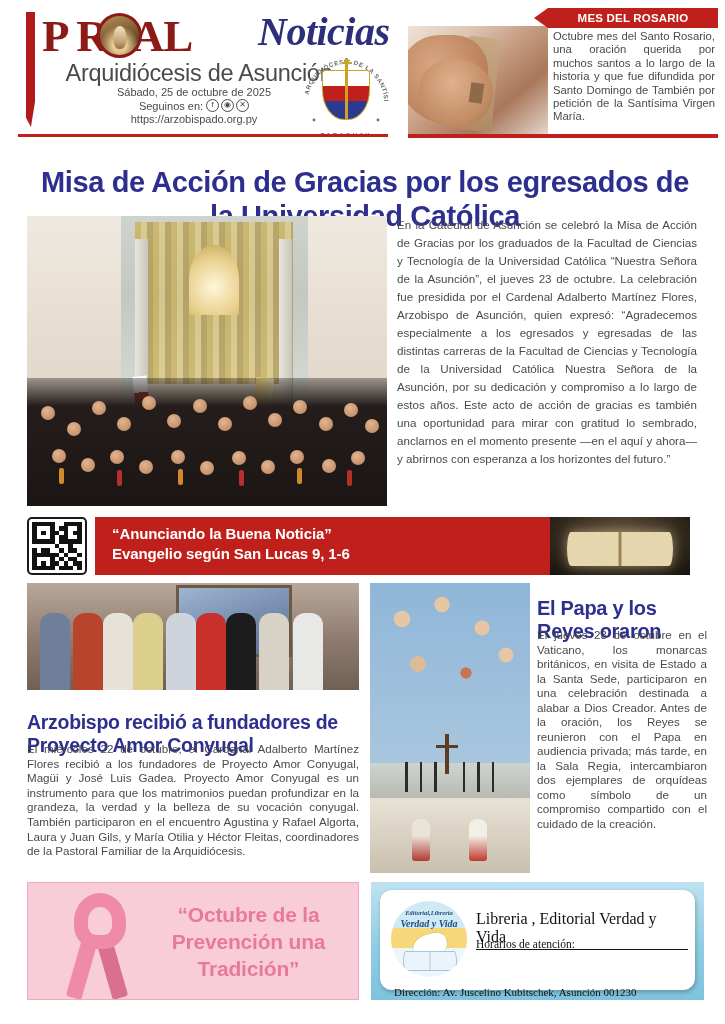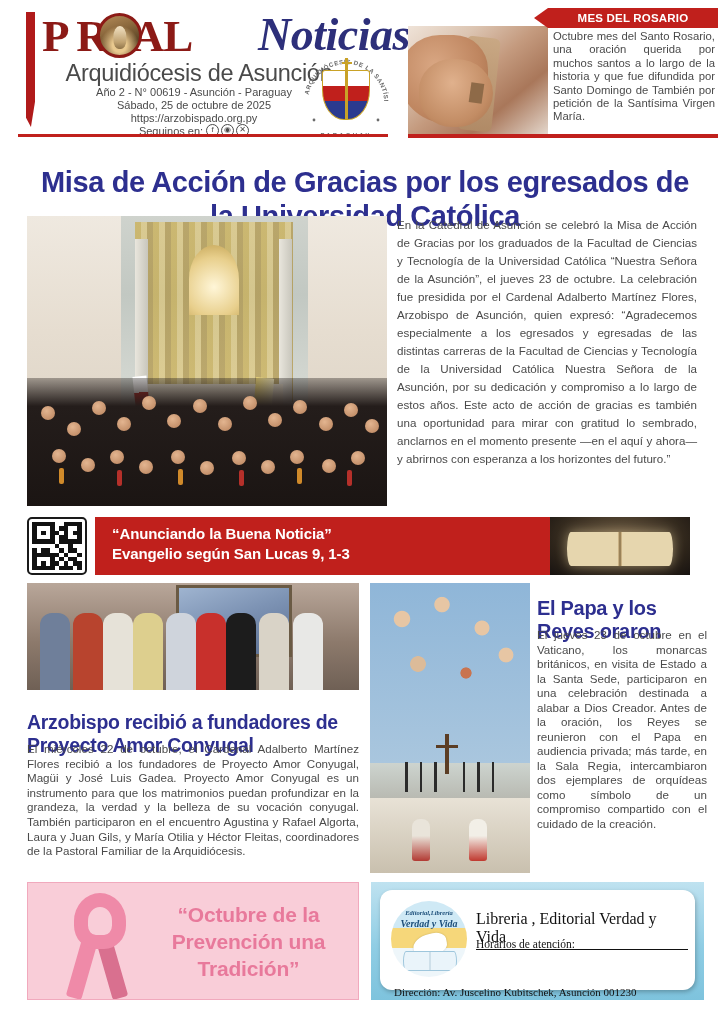--- a/index.html
+++ b/index.html
@@ -29,21 +29,21 @@
      border:3px solid #8c1a16;box-sizing:border-box;overflow:hidden;
   }
   .mast-o:after{
      content:"";position:absolute;left:50%;top:26%;width:34%;height:58%;
      transform:translateX(-50%);border-radius:48% 48% 40% 40%;
      background:linear-gradient(180deg,#f2e2c3,#c0a271 70%,#8f7449);
   }
   .mast-noticias{
      position:absolute;left:218px;top:-2px;
      font-family:"Liberation Serif","DejaVu Serif",serif;
-     font-style:italic;font-weight:bold;font-size:46px;color:#2d2f7a;
+     font-style:italic;font-weight:bold;font-size:40px;color:#2d2f7a;
      letter-spacing:-0.5px;
   }
   .mast-arq{
      position:absolute;left:44px;top:60px;width:310px;text-align:center;
      font-size:23.5px;color:#4a4a4a;letter-spacing:-0.3px;
   }
   .mast-lines{position:absolute;left:44px;top:86px;width:300px;text-align:center;color:#4a4a4a;}
   .mast-lines div{font-size:11px;line-height:12.8px;}
   .mast-social{display:inline-flex;gap:2px;vertical-align:-2px;margin-left:3px;}
   .soc{width:11px;height:11px;border:1px solid #4a4a4a;border-radius:50%;
@@ -223,36 +223,35 @@
 
     <div class="mast-title">
       <span class="mast-portal">P RTAL</span>
       <span class="mast-o"></span>
       <span class="mast-noticias">Noticias</span>
     </div>
 
     <div class="mast-arq">Arquidiócesis de Asunción</div>
 
     <div class="mast-lines">
-      <div>Año 2 - N° 00619 - Asunción - Paraguay</div>
       <div>Sábado, 25 de octubre de 2025</div>
-      <div>https://arzobispado.org.py</div>
       <div>
         <span>Seguinos en:</span><span class="mast-social">
             <span class="soc">
               <i>f</i>
             </span>
             <span class="soc">
               <i>◉</i>
             </span>
             <span class="soc">
               <i>✕</i>
             </span>
           </span>
       </div>
+      <div>https://arzobispado.org.py</div>
     </div>
 
     <div class="emblem">
       <svg class="emb-text" viewBox="0 0 92 88" aria-hidden="true">
         <defs>
             <path id="arcpath" d="M 8,50 A 38,38 0 0 1 84,50"></path>
           </defs>
         <text font-size="6.2" fill="#6b6b6b" font-weight="bold" letter-spacing="0.6" font-family="Liberation Sans, sans-serif">
           <textPath href="#arcpath" startOffset="6%">ARQUIDIÓCESIS DE LA SANTÍSIMA ASUNCIÓN</textPath>
         </text>
@@ -447,21 +446,21 @@
           <span style="background: transparent;"></span>
           <span></span>
           <span></span>
           <span></span>
           <span style="background: transparent;"></span>
           <span></span>
         </div>
     </div>
     <div class="ev-red">
       <div>“Anunciando la Buena Noticia”</div>
-      <div>Evangelio según San Lucas 9, 1-3</div>
+      <div>Evangelio según San Lucas 9, 1-6</div>
     </div>
     <div class="ev-img">
       <div class="book"></div>
     </div>
   </div>
 
   <div class="ll-photo">
     <div class="frame"></div>
     <div class="p" style="left:4%;background:#6f7f9a"></div>
     <div class="p" style="left:14%;background:#b8442e"></div>

